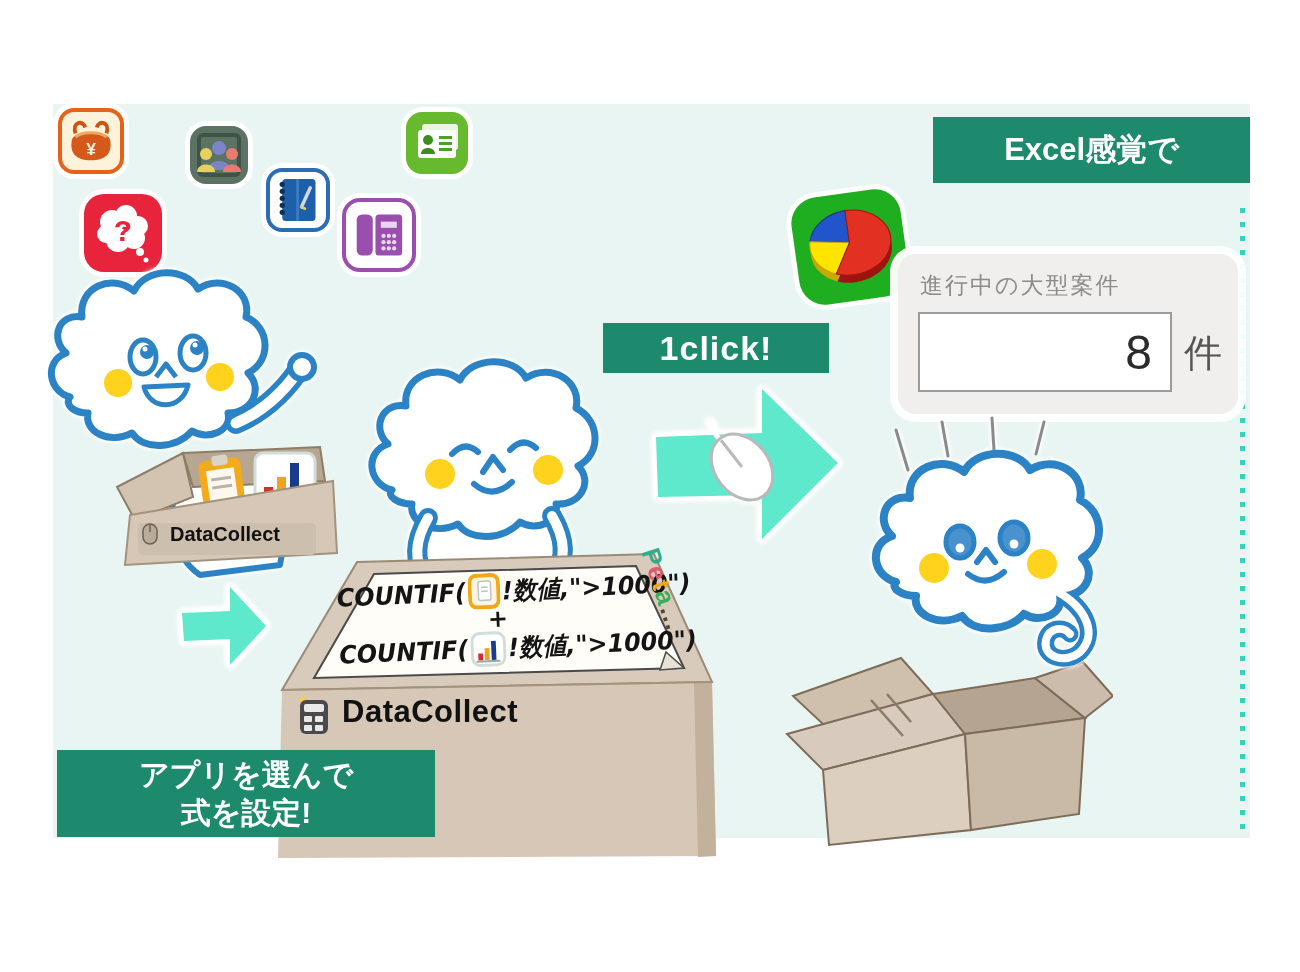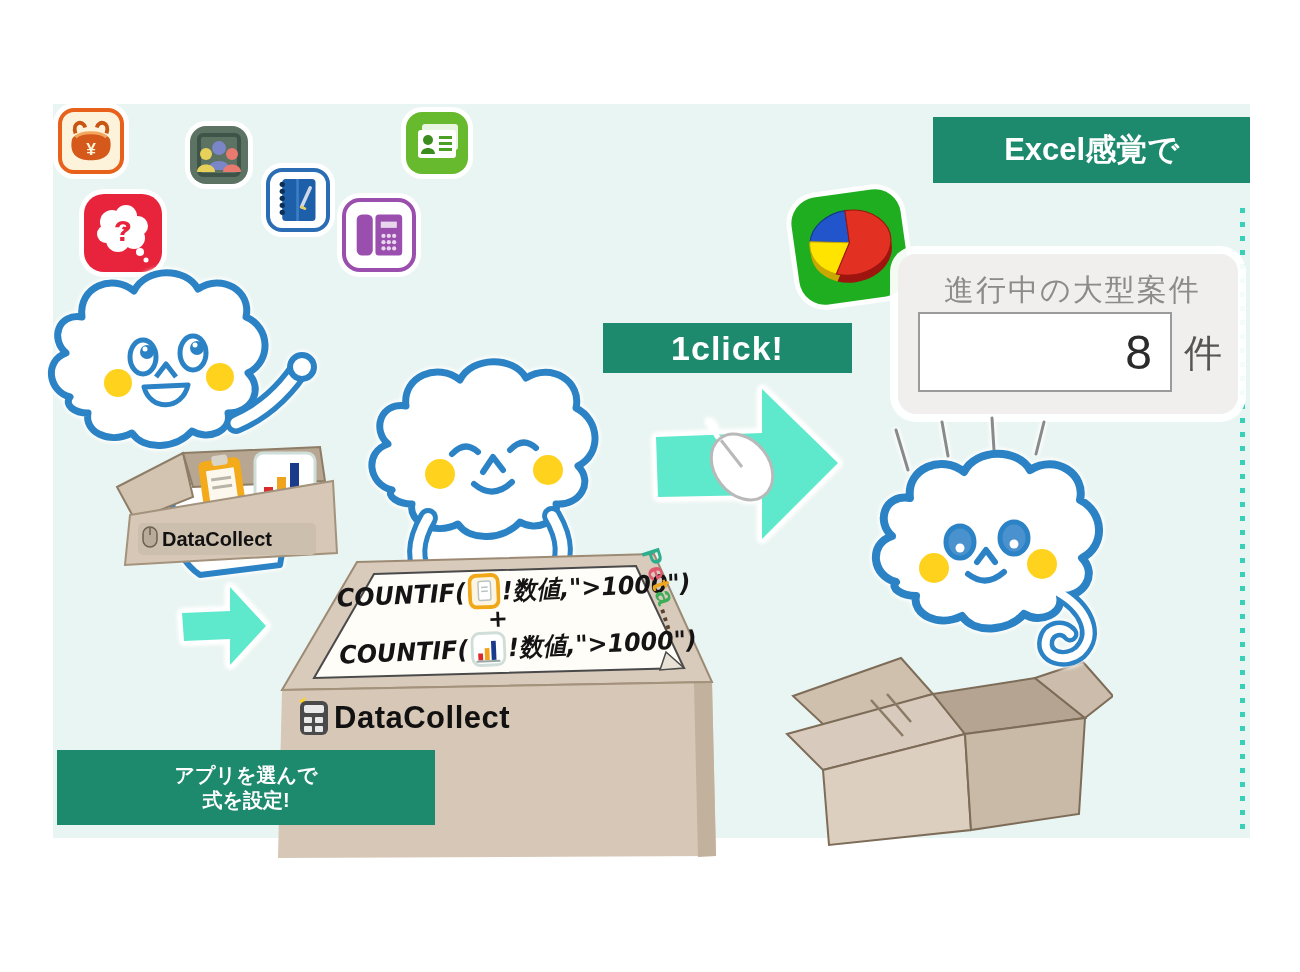--- a/index.html
+++ b/index.html
@@ -9,22 +9,22 @@
 
   .mint{left:53px;top:104px;width:1197px;height:734px;background:#e9f5f2;}
 
   .dash-line{left:1240px;top:208px;width:5px;height:630px;
     background:repeating-linear-gradient(to bottom,#3ad0b8 0 5px,transparent 5px 14px);}
 
   
   .banner{background:#1d8a6e;color:#fff;text-align:center;font-weight:bold;
           display:flex;flex-direction:column;justify-content:center;line-height:1.25;}
   .banner-excel{left:933px;top:117px;width:317px;height:66px;font-size:31px;}
-  .banner-select{left:57px;top:750px;width:378px;height:75px;font-size:20px;align-items:center;}
-  .banner-click{left:603px;top:323px;width:249px;height:50px;font-size:34px;letter-spacing:1px;}
+  .banner-select{left:57px;top:750px;width:378px;height:87px;font-size:30px;align-items:center;}
+  .banner-click{left:603px;top:323px;width:226px;height:50px;font-size:34px;letter-spacing:1px;}
 
   
   .appicon{border-radius:16px;box-shadow:0 0 0 5px #fff;overflow:hidden;}
   .ic-purse{left:58px;top:108px;width:66px;height:66px;background:#fdf3da;border:4px solid #e8611a;box-sizing:border-box;}
   .ic-people{left:190px;top:126px;width:58px;height:58px;background:#5c7263;}
   .ic-contacts{left:406px;top:112px;width:62px;height:62px;background:#67b92e;}
   .ic-question{left:84px;top:194px;width:78px;height:78px;background:#e8243c;border-radius:20px;}
   .ic-notebook{left:266px;top:168px;width:64px;height:64px;background:#fff;border:4px solid #2a6db5;box-sizing:border-box;}
   .ic-phone{left:342px;top:198px;width:74px;height:74px;background:#fff;border:4px solid #9a4fae;box-sizing:border-box;border-radius:18px;}
   .ic-pie{left:795px;top:193px;width:110px;height:108px;background:#1fae1f;border-radius:26px;
@@ -32,37 +32,37 @@
   .appicon svg,.ic-pie svg{display:block;width:100%;height:100%;}
 
   
   .halo{filter:drop-shadow(0 0 2px #fff) drop-shadow(0 0 2px #fff) drop-shadow(0 0 1px #fff);}
   .arrow-small{left:178px;top:583px;width:92px;height:86px;}
   .arrow-mouse{left:650px;top:381px;width:196px;height:172px;}
 
   
   .counter{left:898px;top:254px;width:340px;height:160px;background:#f0efed;border-radius:18px;
            box-shadow:0 0 0 8px rgba(255,255,255,.95);}
-  .counter-label{position:absolute;left:22px;top:16px;font-size:30px;color:#8b8b8b;letter-spacing:2px;margin-left:24px;}
+  .counter-label{position:absolute;left:22px;top:16px;font-size:23px;color:#8b8b8b;letter-spacing:2px;}
   .counter-box{position:absolute;left:20px;top:58px;width:250px;height:76px;background:#fff;
                border:2px solid #9b9b9b;display:flex;align-items:center;justify-content:flex-end;}
   .counter-value{font-size:48px;color:#2b2b2b;padding-right:18px;}
   .counter-unit{position:absolute;left:286px;top:74px;font-size:38px;color:#555;}
 
   
   .bigbox{left:262px;top:540px;width:470px;height:330px;}
   .formula{left:338px;top:572px;width:352px;transform:rotate(-2.5deg);
            font-family:"DejaVu Sans","Liberation Sans",sans-serif;
            font-style:italic;font-weight:800;color:#141414;}
   .f-line{display:flex;align-items:center;font-size:25px;transform:scaleX(.95);transform-origin:left;white-space:nowrap;}
   .f-plus{text-align:center;font-size:24px;line-height:.9;transform:none;font-style:normal;margin-left:150px;}
   .f-icon{display:inline-block;margin:0 2px;}
   .f-icon svg{display:block;}
 
-  .dc-label{display:flex;align-items:center;gap:4px;}
+  .dc-label{display:flex;align-items:flex-start;gap:12px;}
   .dc-label-big{left:296px;top:694px;height:48px;}
   .dc-label-big .dc-text{font-size:31px;font-weight:bold;color:#111;letter-spacing:.5px;}
   .dc-label-small{left:138px;top:523px;width:178px;height:32px;background:#cdbfad;border-radius:5px;padding:0 4px;box-sizing:border-box;}
   .dc-label-small .dc-text{font-size:20px;font-weight:bold;color:#111;}
 
   .peta{left:664px;top:544px;transform:rotate(72deg);transform-origin:top left;
         font-size:26px;font-weight:bold;letter-spacing:1px;white-space:nowrap;}
   .peta .p1{color:#2fae8d}.peta .p2{color:#e0596e}.peta .p3{color:#efa61f}
   .peta .p4{color:#3cae57}.peta .pd{color:#5a4430}
 

